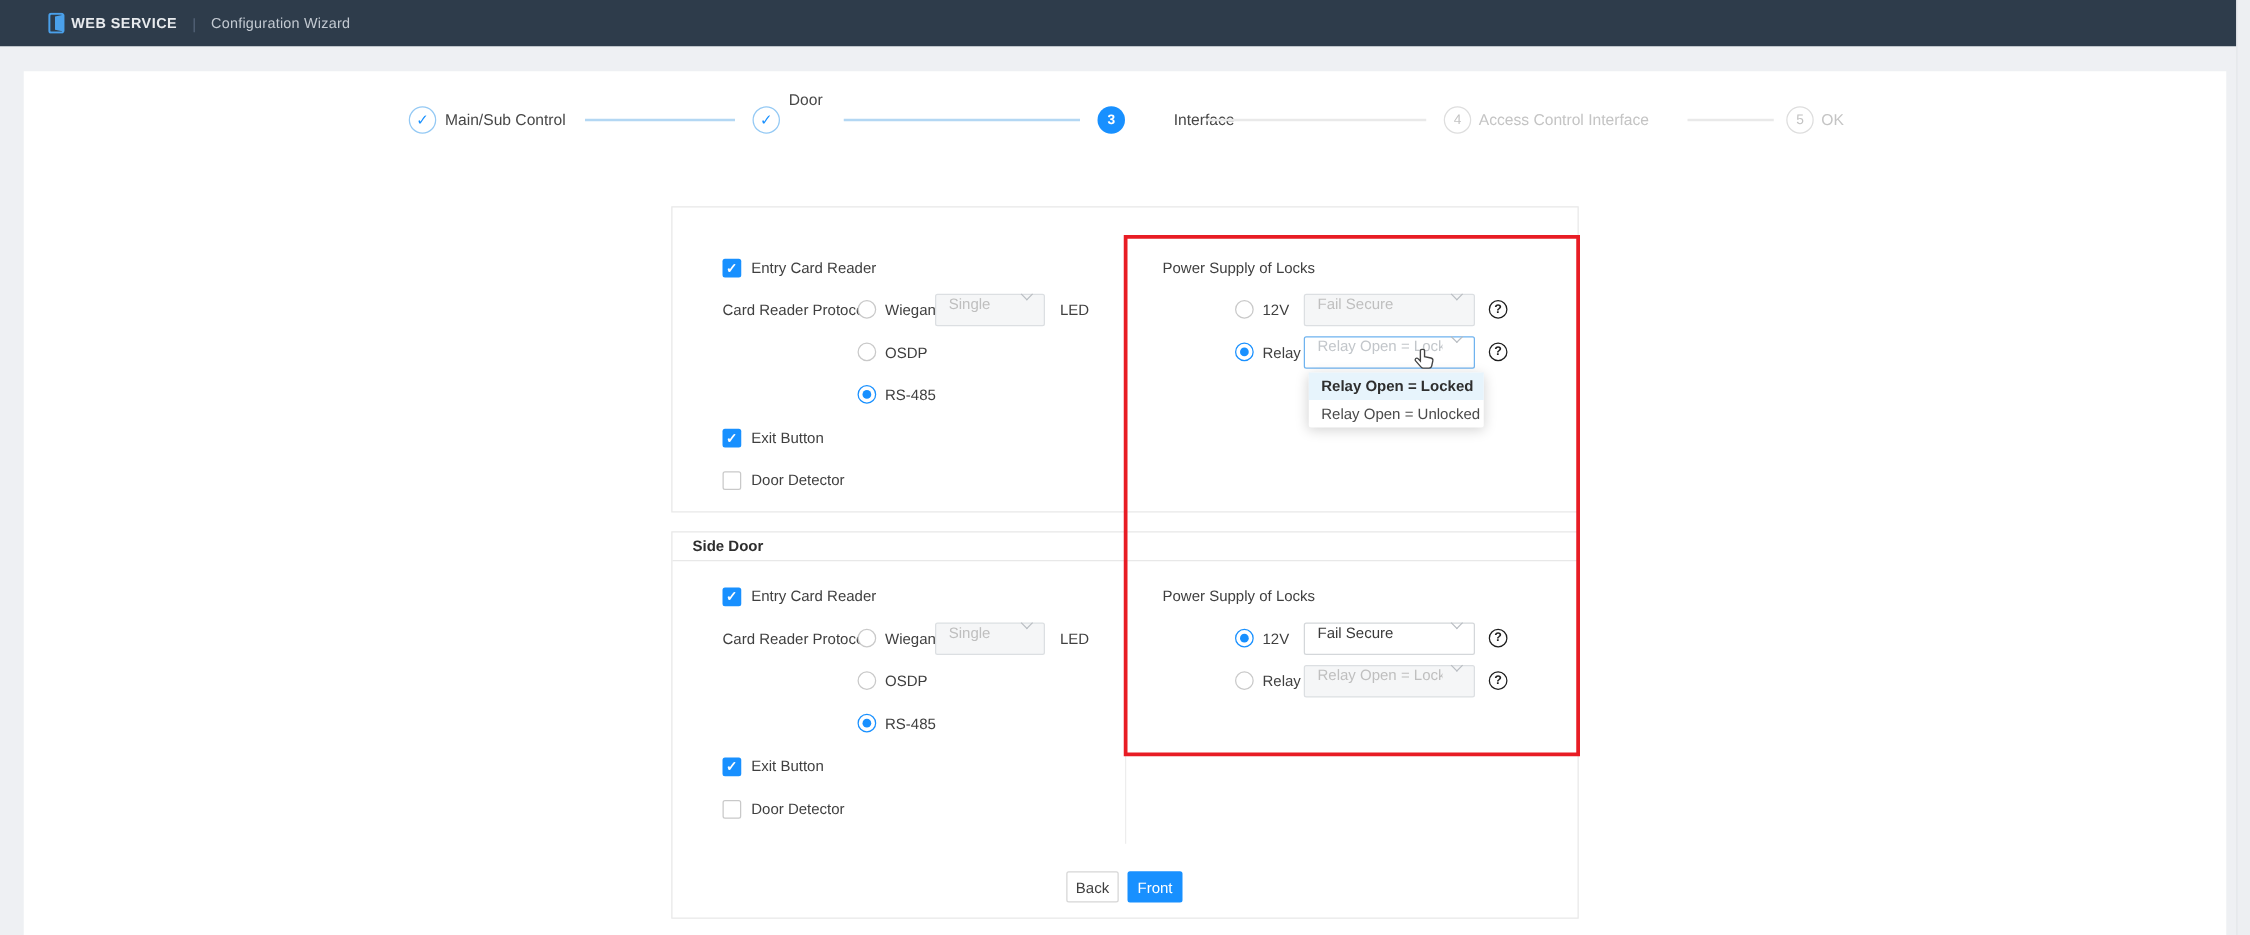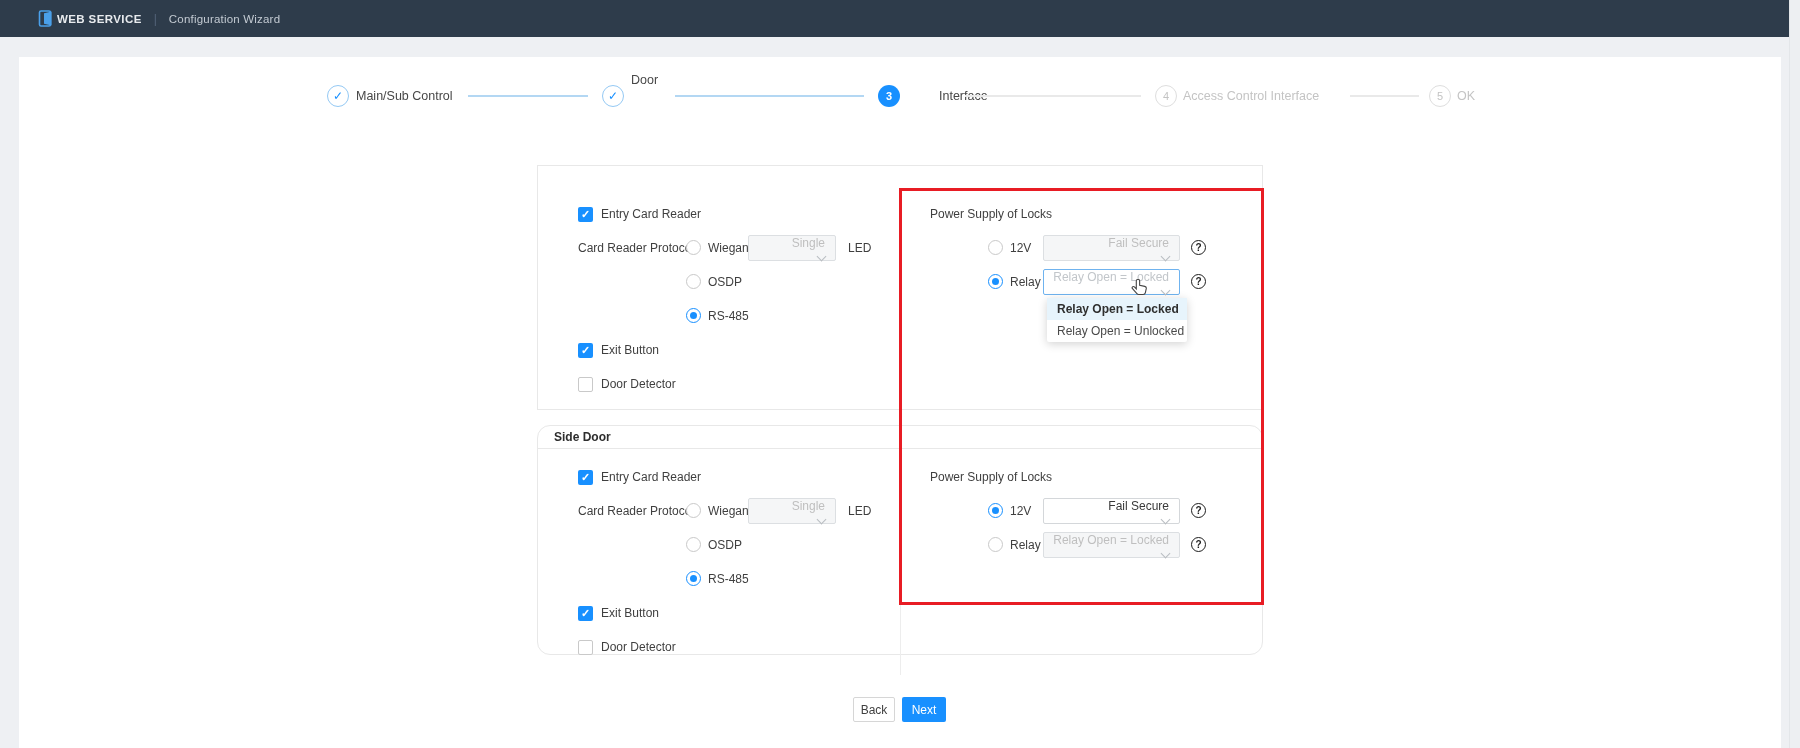--- a/index.html
+++ b/index.html
@@ -42,21 +42,21 @@
   .cbx.on  { background:#1890ff; color:#fff; font-size:11px; font-weight:bold; }
   .cbx.off { background:#fff; border:1px solid #c9c9c9; color:transparent; }
 
   
   .rad { width:15px; height:15px; border-radius:50%; background:#fff; display:flex; align-items:center; justify-content:center; }
   .rad.on  { border:1.5px solid #1890ff; }
   .rad.on span { width:7px; height:7px; border-radius:50%; background:#1890ff; }
   .rad.off { border:1px solid #c9c9c9; }
 
   
-  .sel { height:26px; border-radius:2px; display:flex; align-items:flex-end; font-size:12px; padding:0 10px; justify-content:space-between;flex-direction:column; }
+  .sel { height:26px; border-radius:2px; display:flex; align-items:flex-start; font-size:12px; padding:0 10px; justify-content:space-between; }
   .sel .val { overflow:hidden; white-space:nowrap; }
   .sel-disabled { background:#f5f6f7; border:1px solid #dcdfe2; color:#bfbfbf; }
   .sel-enabled  { background:#fff; border:1px solid #d4d7da; color:#3a3a3a; }
   .sel-open     { background:#fff; border:1px solid #6fb3ef; color:#c2c6ca; }
   .chev { width:7px; height:7px; border-right:1.2px solid #b9bdc2; border-bottom:1.2px solid #b9bdc2; transform:rotate(45deg); margin-top:-4px; flex:none; margin-left:8px; }
 
   
   .help { width:15px; height:15px; border:1.5px solid #1d1d1d; border-radius:50%; color:#1d1d1d;
           font-size:10px; font-weight:bold; display:flex; align-items:center; justify-content:center; }
 
@@ -175,21 +175,21 @@
   <span class="val">Relay Open = Locked</span>
   <span class="chev"></span>
 </div>
 <div class="abs help" style="left:1191px; top:274px;">?</div>
 
 <div class="abs menu" style="left:1047px; top:298px; width:140px;">
   <div class="menu-item sel-item">Relay Open = Locked</div>
   <div class="menu-item">Relay Open = Unlocked</div>
 </div>
 
-<div class="abs sec-box" style="left:537px; top:425px; width:726px; height:230px;border-radius:13px;">
+<div class="abs sec-box" style="left:537px; top:425px; width:726px; height:310px;">
   <div class="sec-header">Side Door</div>
   <div class="v-divider abs" style="left:362px; top:23px; height:226px;"></div>
 </div>
 
 <div class="abs cbx on" style="left:578px; top:470px;">
   <span>✓</span>
 </div>
 <div class="abs lbl" style="left:601px; top:467px;">Entry Card Reader</div>
 
 <div class="abs lbl" style="left:578px; top:501px;">Card Reader Protocol</div>
@@ -239,13 +239,13 @@
 </div>
 <div class="abs help" style="left:1191px; top:537px;">?</div>
 
 <div class="abs red-box" style="left:899px; top:188px; width:365px; height:417px;"></div>
 
 <svg class="abs cursor-svg" style="left:1131px; top:278px;" width="18" height="20" viewBox="0 0 18 20">
   <path d="M6.5 1.5 c-.7 0 -1.2 .55 -1.2 1.2 v8.1 l-1.9 -1.9 c-.55 -.55 -1.4 -.55 -1.9 0 -.5 .55 -.5 1.3 0 1.8 l4.4 5 c .45 .5 1.05 .8 1.7 .8 h4.6 c1.1 0 2 -.8 2.2 -1.9 l .85 -3.9 c .2 -1.05 -.45 -2.05 -1.5 -2.3 l-5.1 -1.1 v-4.6 c0 -.65 -.55 -1.2 -1.15 -1.2 z" fill="#ffffff" stroke="#444444" stroke-width="1.1"></path>
 </svg>
 
 <div class="abs btn btn-back" style="left:853px; top:697px;">Back</div>
-<div class="abs btn btn-next" style="left:902px; top:697px;">Next</div>
+<div class="abs btn btn-next" style="left:902px; top:697px;">Front</div>
 
 </body></html>

